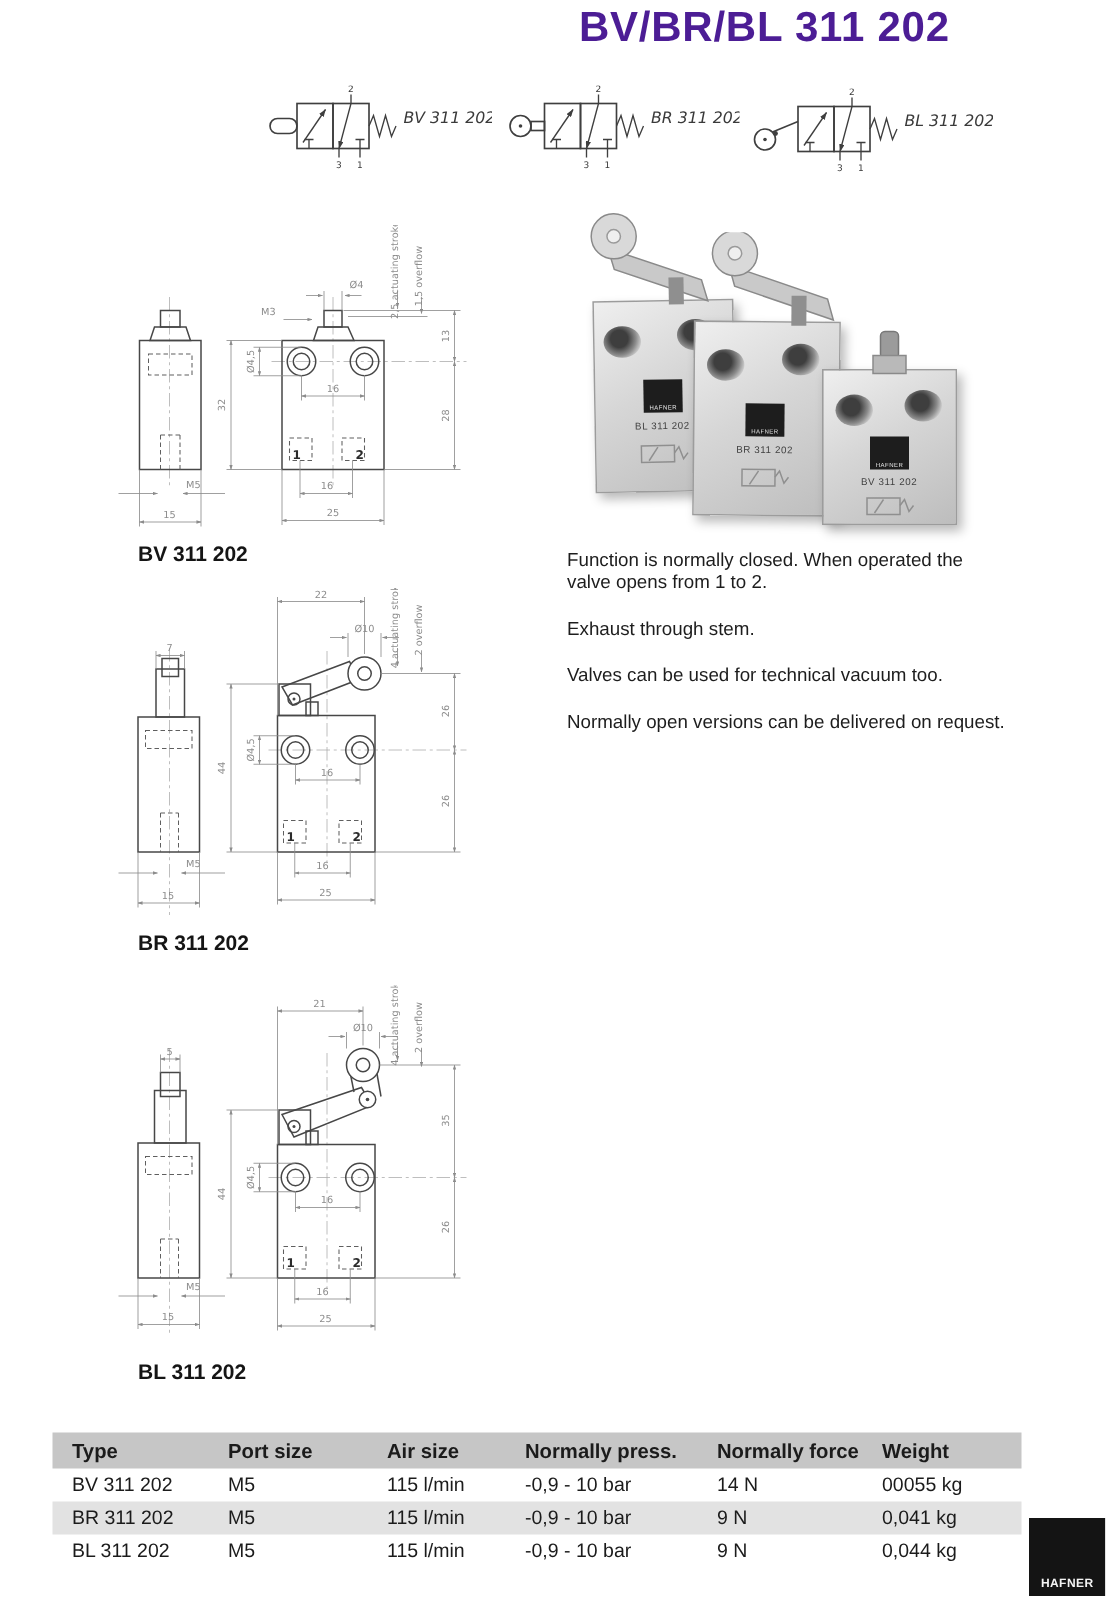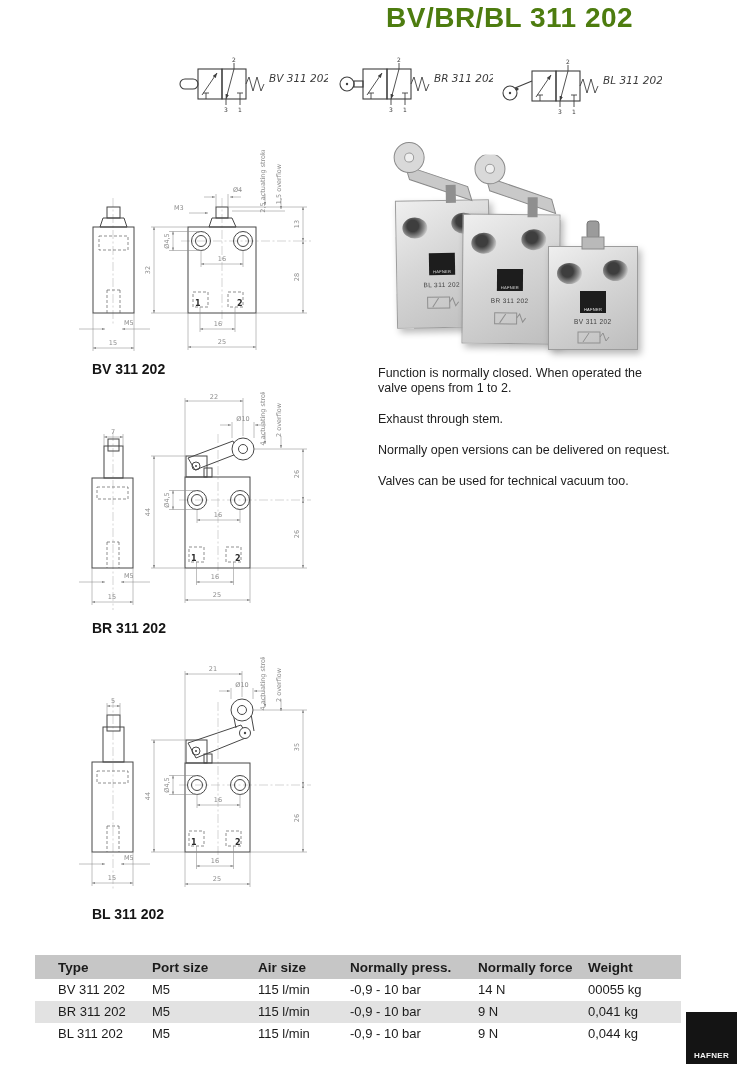--- a/index.html
+++ b/index.html
@@ -1,21 +1,21 @@
 <!DOCTYPE html>
 <html><head>
 <meta charset="utf-8">
 <style>
   html,body{margin:0;padding:0;background:#ffffff;}
   #page{position:relative;width:737px;height:1073px;background:#fff;overflow:hidden;
         font-family:"Liberation Sans",sans-serif;color:#1b1b1b;}
 
   
   .doc-title{position:absolute;left:386px;top:2px;width:300px;
-             font-size:28px;font-weight:bold;color:#4d7c0f;letter-spacing:.5px;}
+             font-size:28px;font-weight:bold;color:#4c1d95;letter-spacing:.5px;}
 
   
   .sym{position:absolute;}
   .sym .sln{stroke:#3f3f3f;stroke-width:1.1;fill:none;}
   .sym .sthin{stroke:#3f3f3f;stroke-width:.9;fill:none;}
   .sym text{font:italic 10.5px "DejaVu Sans",sans-serif;fill:#3a3a3a;}
   .sym .pnum{font:6px "DejaVu Sans",sans-serif;fill:#3a3a3a;font-style:normal;}
 
   
   .dwg{position:absolute;}
@@ -43,21 +43,21 @@
   
   #description{position:absolute;left:378px;top:366px;width:292px;}
   #description p{margin:0 0 16px 0;font-size:12.5px;line-height:15px;color:#1d1d1d;}
 
   
   #spec-table{position:absolute;left:35px;top:955px;width:646px;border-collapse:collapse;
               font-size:13px;color:#1b1b1b;table-layout:fixed;}
   #spec-table th{background:#c6c6c6;text-align:left;font-weight:bold;font-size:13.5px;
                  padding:5px 0 4px 0;}
   #spec-table td{padding:3px 0 4px 0;}
-  #spec-table th:first-child,#spec-table td:first-child{padding-left:23px;}
+  #spec-table th:first-child,#spec-table td:first-child{padding-left:13px;}
   #spec-table tr.alt td{background:#e2e2e2;}
 
   
   #logo{position:absolute;left:686px;top:1012px;width:51px;height:52px;background:#141414;}
   #logo span{position:absolute;bottom:4px;left:0;right:0;text-align:center;
              color:#f4f4f4;font-size:8px;font-weight:bold;letter-spacing:.3px;}
 </style>
 </head>
 <body>
 
@@ -466,22 +466,22 @@
         <rect x="6" y="4" width="22" height="11" fill="none" stroke="#8f8f8f"></rect>
         <line x1="11" y1="14" x2="17" y2="5" stroke="#8f8f8f"></line>
         <polyline points="28,9 31,5 34,13 37,9" fill="none" stroke="#8f8f8f"></polyline>
       </svg>
     </div>
   </div>
 
   <div id="description">
     <p>Function is normally closed. When operated the valve opens from 1 to 2.</p>
     <p>Exhaust through stem.</p>
+    <p>Valves can be used for technical vacuum too.</p>
     <p>Normally open versions can be delivered on request.</p>
-    <p>Valves can be used for technical vacuum too.</p>
   </div>
 
   <table id="spec-table">
     <colgroup>
       <col style="width:117px">
         <col style="width:106px">
         <col style="width:92px">
       <col style="width:128px">
         <col style="width:110px">
         <col style="width:93px">

